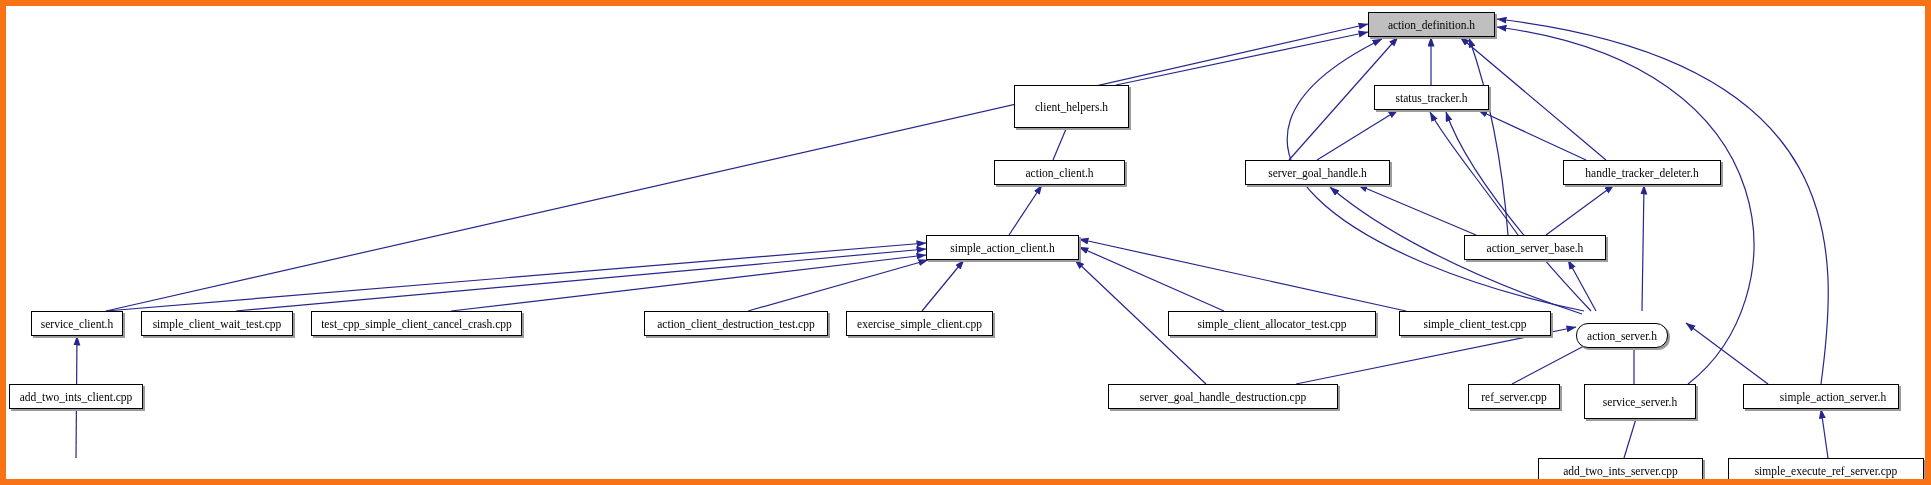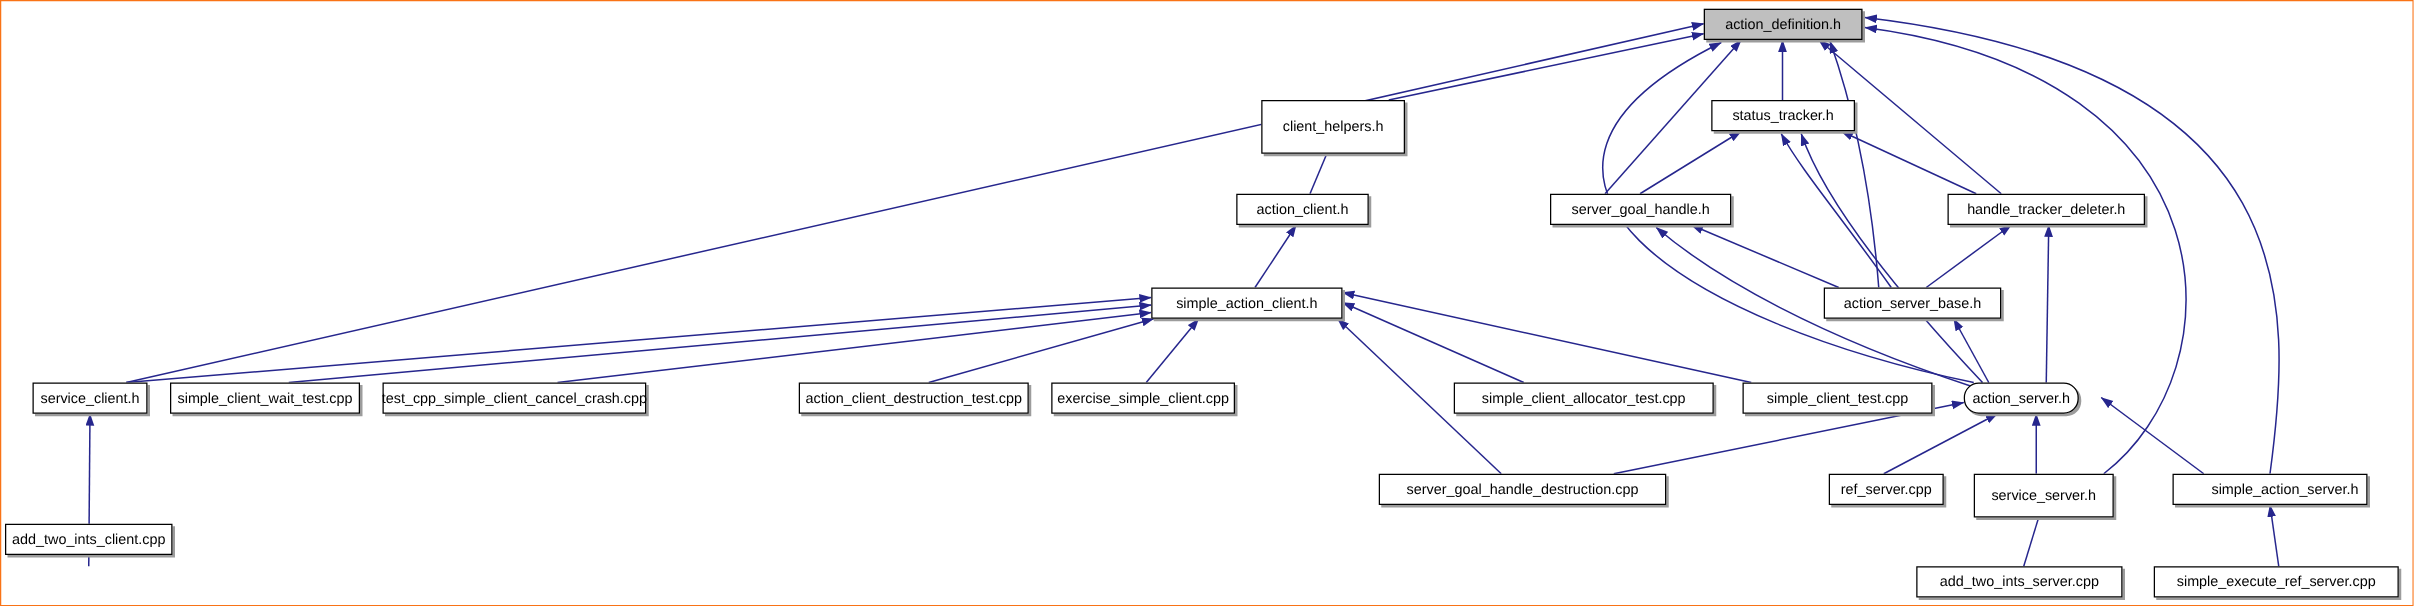--- a/index.html
+++ b/index.html
@@ -1,23 +1,23 @@
 <!DOCTYPE html>
 <html><head>
 <meta charset="utf-8">
 <style>
   html,body{margin:0;padding:0;background:#fff;}
   #canvas{
     position:relative;
     width:1931px;height:485px;
     background:#ffffff;
-    border:1px solid #f97316;
+    border:6px solid #f97316;
     box-sizing:border-box;
     overflow:hidden;
-    font-family:Liberation Sans, sans-serif;
+    font-family:Liberation Serif, serif;
   }
   #edge-layer{position:absolute;left:0;top:0;width:1931px;height:485px;}
   .node{
     position:absolute;
     background:#ffffff;
     border:1px solid #000000;
     box-shadow:2px 2px 0px #9c9c9c;
     box-sizing:border-box;
     display:flex;align-items:center;justify-content:center;
     font-size:11.5px;color:#000;
@@ -72,34 +72,34 @@
         <path d="M 1762 378 L 1680 317" class="edge" marker-end="url(#arrow)"></path>
         <path d="M 70 452 L 71 330" class="edge" marker-end="url(#arrow)"></path>
         <path d="M 1618 452 L 1633 403" class="edge" marker-end="url(#arrow)"></path>
         <path d="M 1822 452 L 1815 403" class="edge" marker-end="url(#arrow)"></path>
       </g>
   </svg>
   <div id="nodes-layer">
       <div class="node highlight" style="left: 1362px; top: 6px; width: 127px; height: 25px;">action_definition.h</div>
       <div class="node" style="left: 1008px; top: 79px; width: 115px; height: 43px;">client_helpers.h</div>
       <div class="node" style="left: 1368px; top: 79px; width: 115px; height: 25px;">status_tracker.h</div>
-      <div class="node" style="left: 988px; top: 154px; width: 106px; height: 25px;">action_client.h</div>
+      <div class="node" style="left: 988px; top: 154px; width: 131px; height: 25px;">action_client.h</div>
       <div class="node" style="left: 1239px; top: 154px; width: 145px; height: 25px;">server_goal_handle.h</div>
       <div class="node" style="left: 1557px; top: 154px; width: 158px; height: 25px;">handle_tracker_deleter.h</div>
       <div class="node" style="left: 920px; top: 229px; width: 153px; height: 25px;">simple_action_client.h</div>
       <div class="node" style="left: 1458px; top: 229px; width: 142px; height: 25px;">action_server_base.h</div>
       <div class="node" style="left: 25px; top: 305px; width: 92px; height: 25px;">service_client.h</div>
       <div class="node" style="left: 135px; top: 305px; width: 152px; height: 25px;">simple_client_wait_test.cpp</div>
       <div class="node" style="left: 305px; top: 305px; width: 211px; height: 25px;">test_cpp_simple_client_cancel_crash.cpp</div>
       <div class="node" style="left: 638px; top: 305px; width: 184px; height: 25px;">action_client_destruction_test.cpp</div>
       <div class="node" style="left: 840px; top: 305px; width: 147px; height: 25px;">exercise_simple_client.cpp</div>
       <div class="node" style="left: 1162px; top: 305px; width: 208px; height: 25px; text-align: center;">simple_client_allocator_test.cpp</div>
       <div class="node" style="left: 1393px; top: 305px; width: 152px; height: 25px;">simple_client_test.cpp</div>
-      <div class="node" style="left: 1570px; top: 305px; width: 92px; height: 25px; border-radius: 12px;">action_server.h</div>
-      <div class="node" style="left: 3px; top: 378px; width: 134px; height: 25px; margin-top: 40px;">add_two_ints_client.cpp</div>
+      <div class="node" style="left: 1570px; top: 317px; width: 92px; height: 25px; border-radius: 12px;">action_server.h</div>
+      <div class="node" style="left: 3px; top: 378px; width: 134px; height: 25px;">add_two_ints_client.cpp</div>
       <div class="node" style="left: 1102px; top: 378px; width: 230px; height: 25px; text-align: right;">server_goal_handle_destruction.cpp</div>
       <div class="node" style="left: 1462px; top: 378px; width: 92px; height: 25px;">ref_server.cpp</div>
       <div class="node" style="left: 1578px; top: 378px; width: 112px; height: 35px; text-align: right;">service_server.h</div>
       <div class="node" style="left: 1737px; top: 378px; width: 156px; height: 25px; padding-left: 24px;">simple_action_server.h</div>
       <div class="node" style="left: 1532px; top: 452px; width: 165px; height: 25px; text-align: right;">add_two_ints_server.cpp</div>
       <div class="node" style="left: 1722px; top: 452px; width: 196px; height: 25px;">simple_execute_ref_server.cpp</div>
     </div>
 </div>
 
 </body></html>

